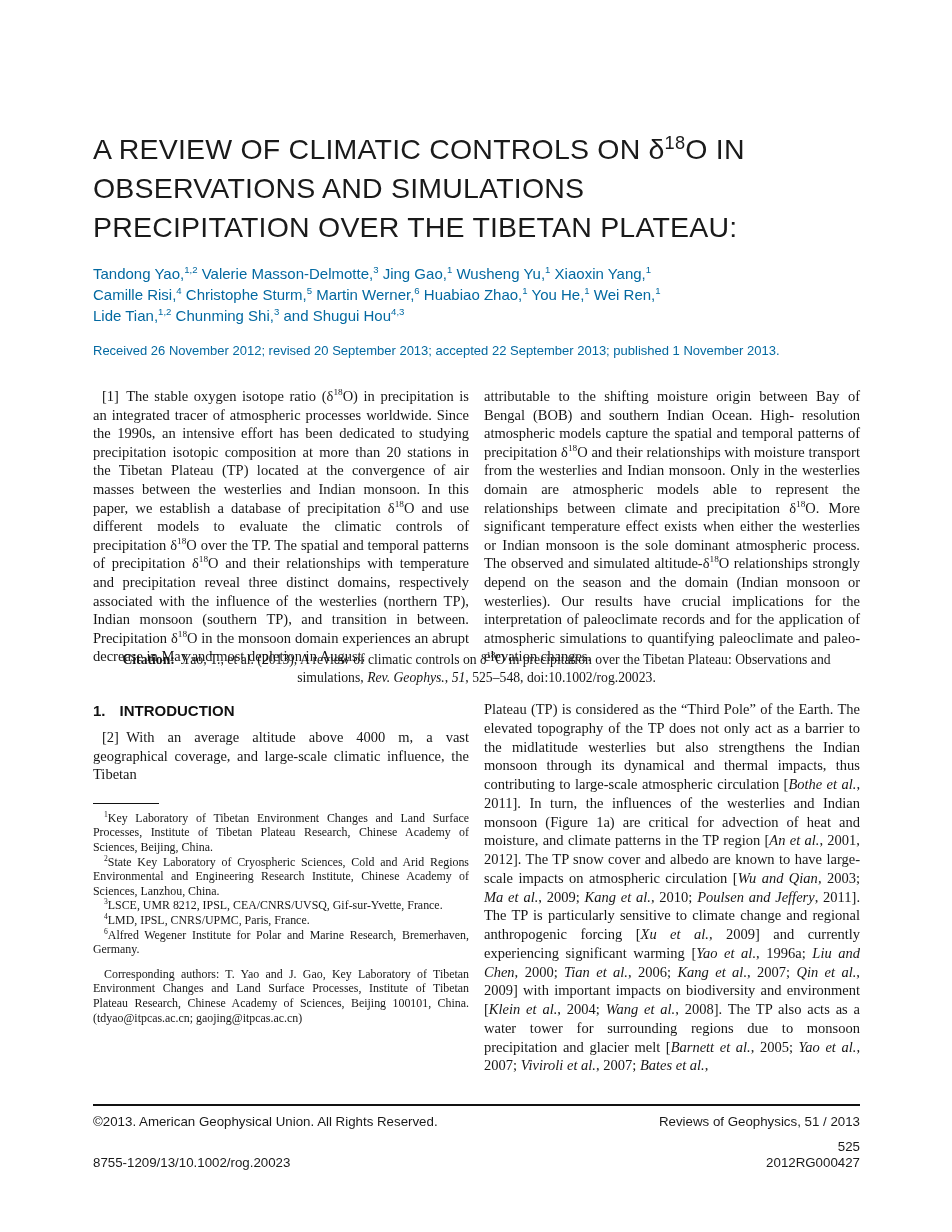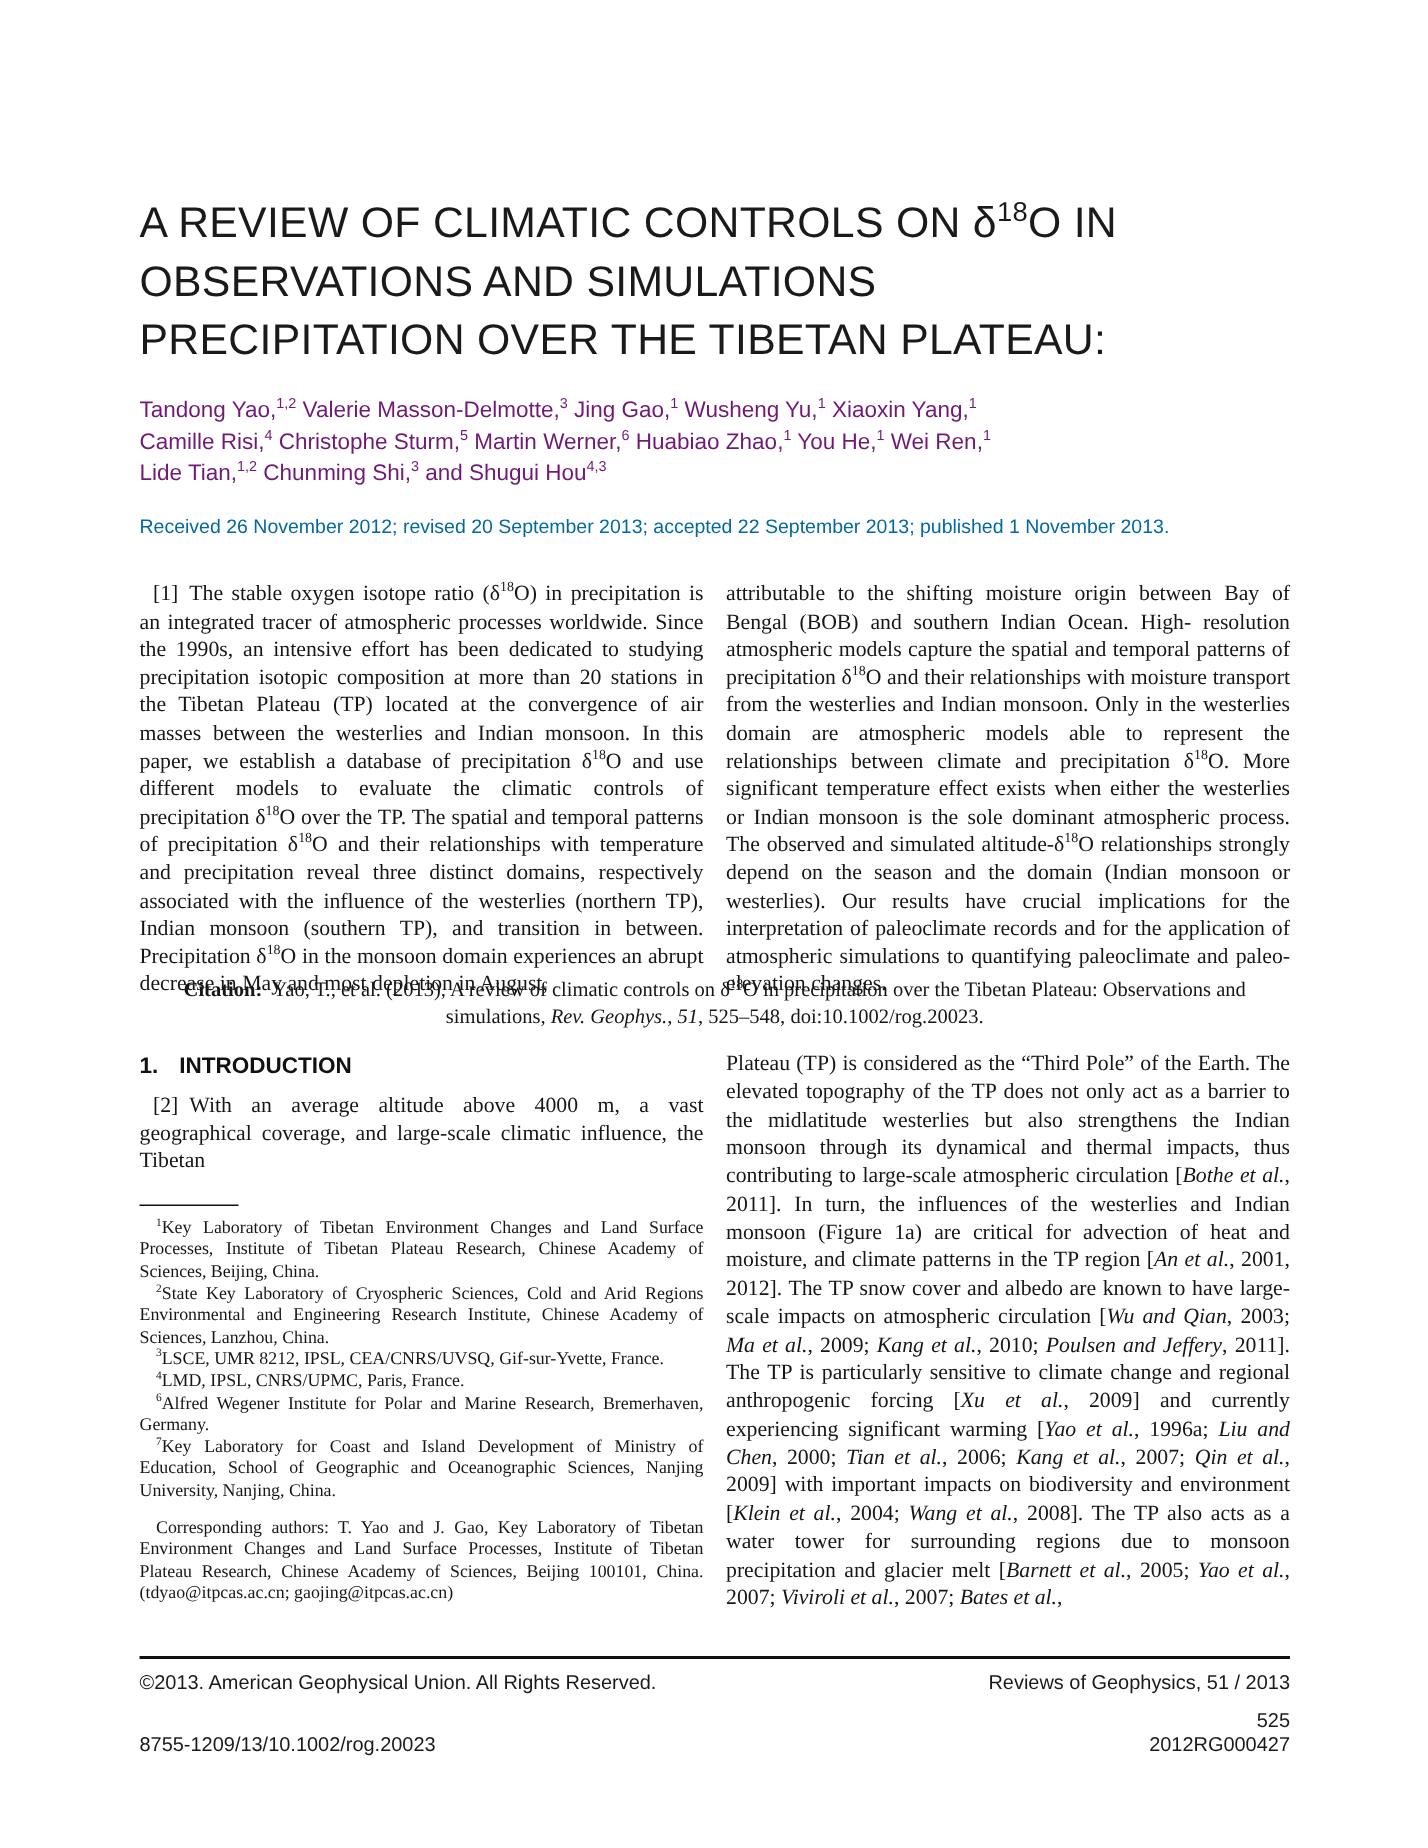--- a/index.html
+++ b/index.html
@@ -22,21 +22,21 @@
     font-size: 28.5px; line-height: 39px;
     letter-spacing: 0.2px;
     color: #1a1a1a;
   }
   .title .tline { white-space: nowrap; }
 
   
   .authors {
     position: absolute; left: 93px; top: 263px; width: 760px;
     font-family: "Liberation Sans", sans-serif;
-    font-size: 15px; line-height: 21px; color: #701a75;
+    font-size: 15px; line-height: 21px; color: #0369a1;
   }
   .authors .aline { white-space: nowrap; }
 
   .received {
     position: absolute; left: 93px; top: 343px; width: 760px;
     font-family: "Liberation Sans", sans-serif;
     font-size: 13px; color: #0369a1; white-space: nowrap;
   }
 
   
@@ -139,21 +139,20 @@
     <p class="intro-p">[2] With an average altitude above 4000 m, a vast geographical coverage, and large-scale climatic influence, the Tibetan</p>
 
     <hr class="footnote-rule">
 
     <div class="footnotes">
       <p><sup>1</sup>Key Laboratory of Tibetan Environment Changes and Land Surface Processes, Institute of Tibetan Plateau Research, Chinese Academy of Sciences, Beijing, China.</p>
       <p><sup>2</sup>State Key Laboratory of Cryospheric Sciences, Cold and Arid Regions Environmental and Engineering Research Institute, Chinese Academy of Sciences, Lanzhou, China.</p>
       <p><sup>3</sup>LSCE, UMR 8212, IPSL, CEA/CNRS/UVSQ, Gif-sur-Yvette, France.</p>
       <p><sup>4</sup>LMD, IPSL, CNRS/UPMC, Paris, France.</p>
       <p><sup>6</sup>Alfred Wegener Institute for Polar and Marine Research, Bremerhaven, Germany.</p>
-      <p><sup>7</sup>Key Laboratory for Coast and Island Development of Ministry of Education, School of Geographic and Oceanographic Sciences, Nanjing University, Nanjing, China.</p>
     </div>
 
     <div class="corresponding">
       <p>Corresponding authors: T. Yao and J. Gao, Key Laboratory of Tibetan Environment Changes and Land Surface Processes, Institute of Tibetan Plateau Research, Chinese Academy of Sciences, Beijing 100101, China. (tdyao@itpcas.ac.cn; gaojing@itpcas.ac.cn)</p>
     </div>
   </div>
 
   <div class="right-col">
     <p>Plateau (TP) is considered as the “Third Pole” of the Earth. The elevated topography of the TP does not only act as a barrier to the midlatitude westerlies but also strengthens the Indian monsoon through its dynamical and thermal impacts, thus contributing to large-scale atmospheric circulation [<i>Bothe et al.</i>, 2011]. In turn, the influences of the westerlies and Indian monsoon (Figure 1a) are critical for advection of heat and moisture, and climate patterns in the TP region [<i>An et al.</i>, 2001, 2012]. The TP snow cover and albedo are known to have large-scale impacts on atmospheric circulation [<i>Wu and Qian</i>, 2003; <i>Ma et al.</i>, 2009; <i>Kang et al.</i>, 2010; <i>Poulsen and Jeffery</i>, 2011]. The TP is particularly sensitive to climate change and regional anthropogenic forcing [<i>Xu et al.</i>, 2009] and currently experiencing significant warming [<i>Yao et al.</i>, 1996a; <i>Liu and Chen</i>, 2000; <i>Tian et al.</i>, 2006; <i>Kang et al.</i>, 2007; <i>Qin et al.</i>, 2009] with important impacts on biodiversity and environment [<i>Klein et al.</i>, 2004; <i>Wang et al.</i>, 2008]. The TP also acts as a water tower for surrounding regions due to monsoon precipitation and glacier melt [<i>Barnett et al.</i>, 2005; <i>Yao et al.</i>, 2007; <i>Viviroli et al.</i>, 2007; <i>Bates et al.</i>,</p>
   </div>

